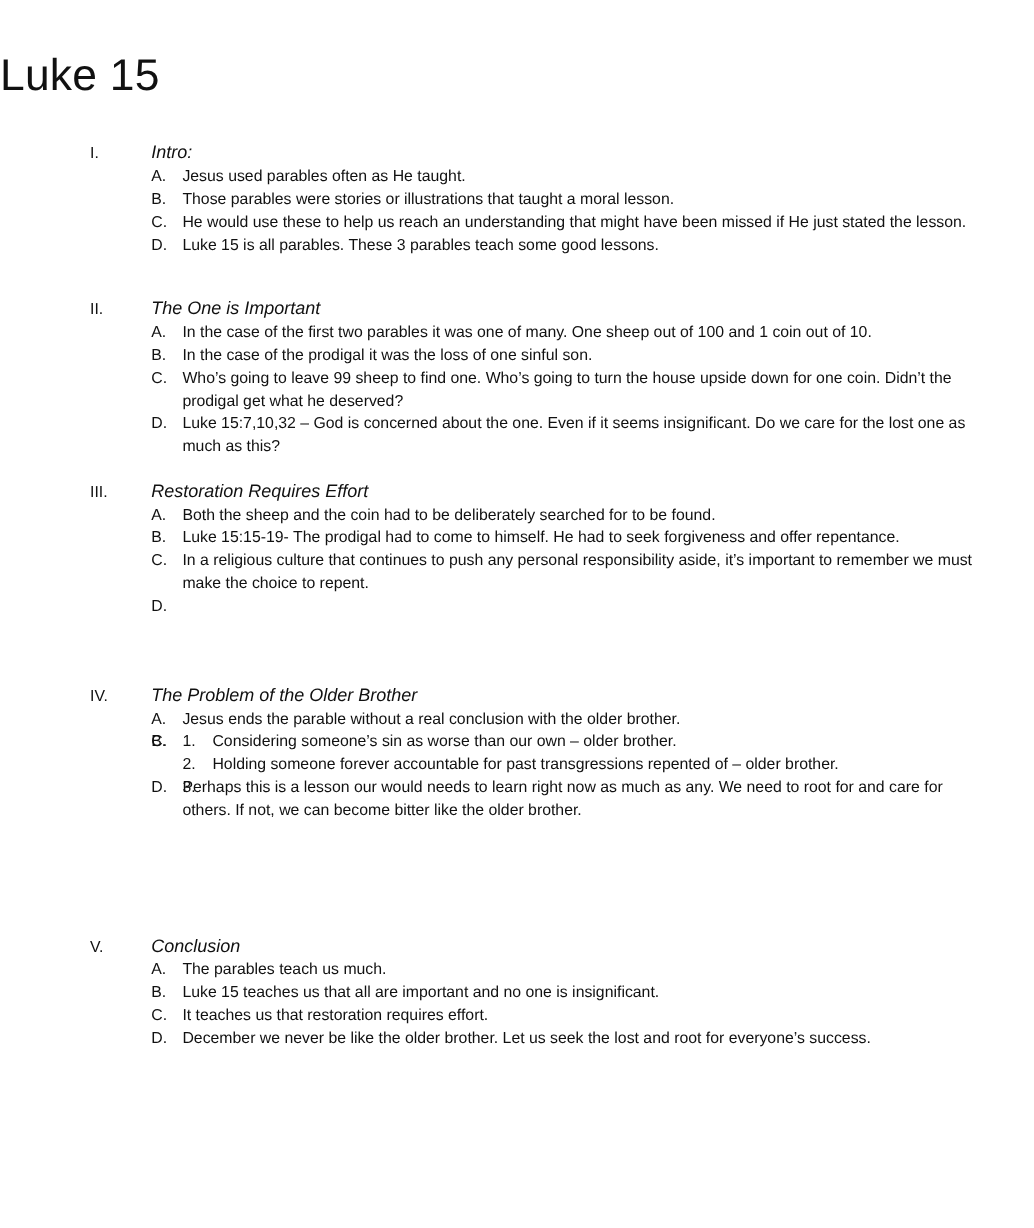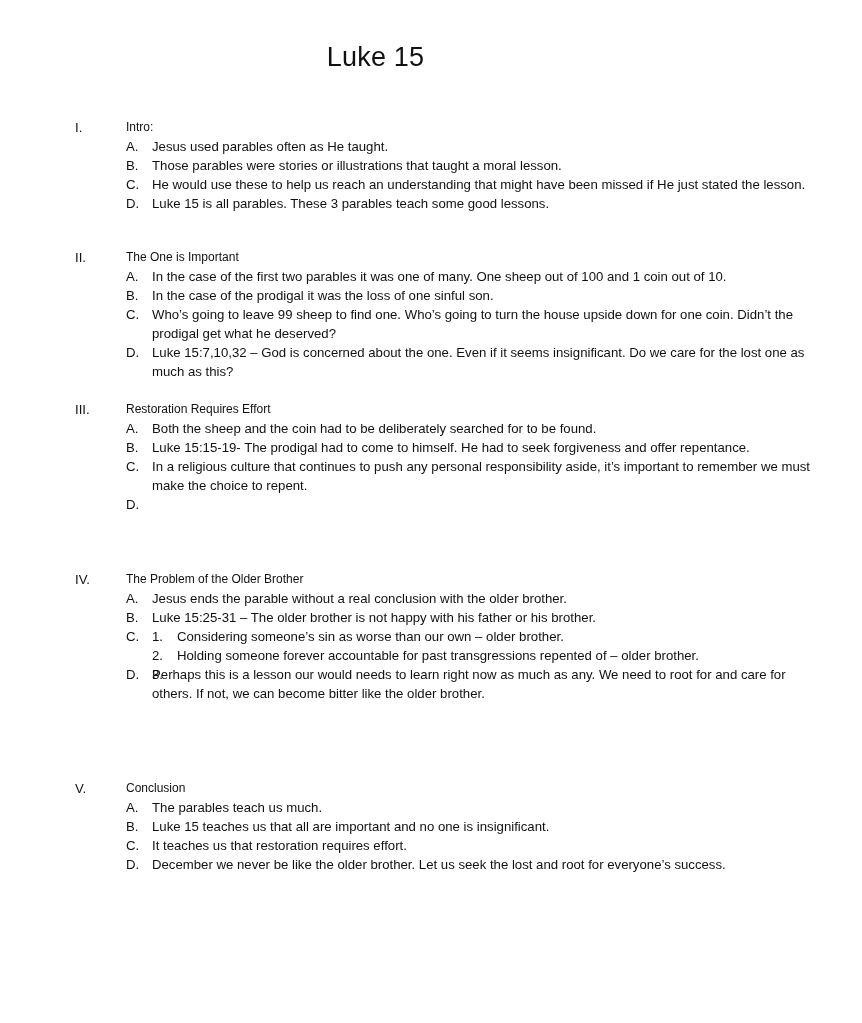--- a/index.html
+++ b/index.html
@@ -13,42 +13,43 @@
       position: relative;
       overflow: hidden;
       font-family: "Liberation Sans", "DejaVu Sans", sans-serif;
       color: #111111;
     }
     .title {
       position: absolute;
       left: 0;
       width: 751px;
       top: 42px;
-      text-align: center;
-      font-size: 27px;
+      text-align: left;
+      font-size: 37px;
       letter-spacing: 0.2px;
     }
     .section {
       position: absolute;
       left: 0;
       width: 862px;
     }
     .roman {
       position: absolute;
       left: 75px;
       top: 0;
       font-size: 13.2px;
       line-height: 19px;
     }
     .heading {
       position: absolute;
       left: 126px;
       top: 0;
-      font-size: 12px;
+      font-size: 15px;
       line-height: 19px;
+      font-style: italic;
     }
     .items {
       position: absolute;
       left: 126px;
       top: 19px;
       width: 690px;
     }
     .item {
       position: relative;
       font-size: 13.2px;
@@ -109,21 +110,21 @@
       <div class="item"><span class="letter">C.</span><span>In a religious culture that continues to push any personal responsibility aside, it’s important to remember we must make the choice to repent.</span></div>
       <div class="item"><span class="letter">D.</span></div>
     </div>
   </div>
 
   <div class="section" style="top:570px;">
     <div class="roman">IV.</div>
     <div class="heading">The Problem of the Older Brother</div>
     <div class="items">
       <div class="item"><span class="letter">A.</span><span>Jesus ends the parable without a real conclusion with the older brother.</span></div>
-      <div class="item"><span class="letter">B.</span><span>Luke 15:25-31 – The older brother is not happy with his father or his brother.</span></div>
+      <div class="item"><span class="letter">B.</span></div>
       <div class="item"><span class="letter">C.</span></div>
       <div class="sub"><span class="num">1.</span><span>Considering someone’s sin as worse than our own – older brother.</span></div>
       <div class="sub"><span class="num">2.</span><span>Holding someone forever accountable for past transgressions repented of – older brother.</span></div>
       <div class="sub"><span class="num">3.</span></div>
       <div class="item"><span class="letter">D.</span><span>Perhaps this is a lesson our would needs to learn right now as much as any.  We need to root for and care for others. If not, we can become bitter like the older brother.</span></div>
     </div>
   </div>
 
   <div class="section" style="top:779px;">
     <div class="roman">V.</div>

